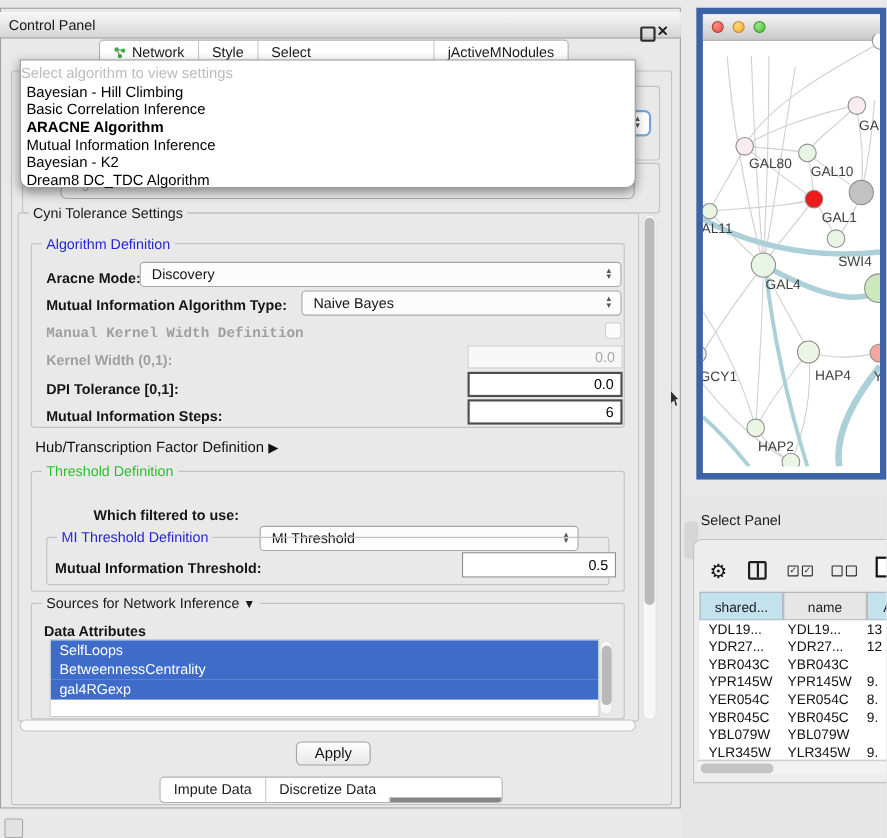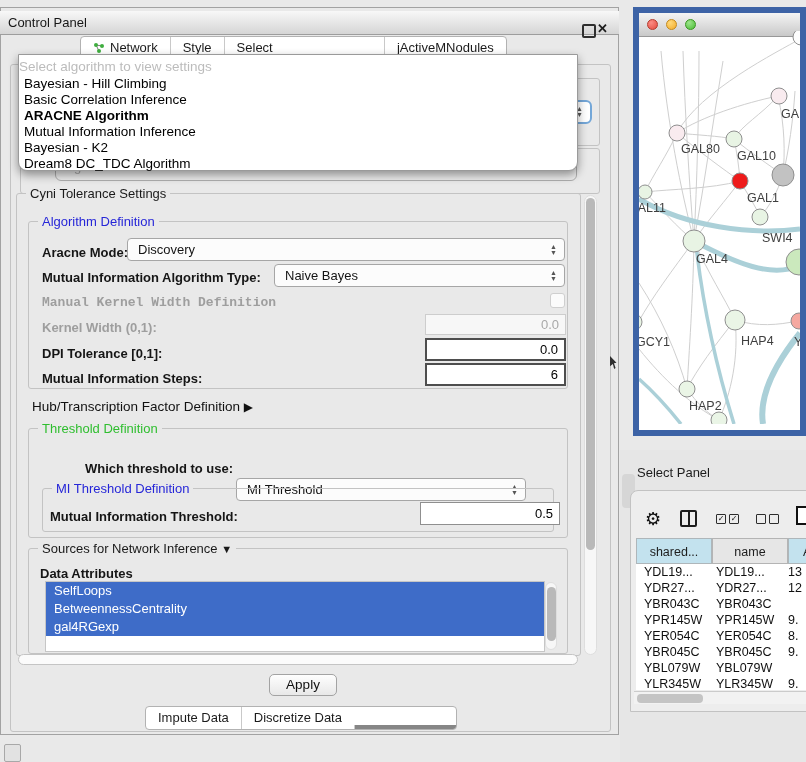--- a/index.html
+++ b/index.html
@@ -53,21 +53,21 @@
 
 <div class="stage">
 
   <div class="abs cp-window"></div>
   <div class="abs cp-titlebar">
     <span class="cp-title">Control Panel</span>
     <span class="float-btn"></span>
     <span class="close-btn">✕</span>
   </div>
 
-  <div class="abs tabbar" style="left:80px;top:36px;">
+  <div class="abs tabbar" style="left:90px;top:36px;">
     <span class="tab">
       <svg width="12" height="12" viewBox="0 0 12 12">
           <line x1="3" y1="3" x2="9" y2="4" stroke="#7a7a7a"></line>
           <line x1="3" y1="3" x2="6" y2="9" stroke="#7a7a7a"></line>
           <circle cx="3" cy="3" r="2" fill="#3fae3f"></circle>
           <circle cx="9" cy="4" r="2" fill="#3fae3f"></circle>
           <circle cx="6" cy="9" r="2" fill="#3fae3f"></circle>
         </svg>
       <span>Network</span>
     </span>
@@ -131,21 +131,21 @@
   <input class="tin" style="left: 425px; top: 363px; width: 141px; height: 23px; background: rgb(255, 255, 255); border: 2px solid rgb(78, 78, 78); color: rgb(0, 0, 0);" value="6">
 
   <span class="abs" style="left:32px;top:399px;font-size:13.5px;color:#111;">
     <span>Hub/Transcription Factor Definition</span>
     <span style="font-size:12px;">▶</span>
   </span>
 
   <div class="abs gbox" style="left:28px;top:428px;width:540px;height:110px;"></div>
   <span class="legend" style="left:38px;top:421px;color:#2fbe2f;">Threshold Definition</span>
 
-  <span class="lbl" style="left:85px;top:461px;">Which threshold to use:</span>
+  <span class="lbl" style="left:85px;top:461px;">Which filtered to use:</span>
   <div class="combo" style="left:236px;top:454px;width:290px;height:23px;margin-top:24px;">
     <span class="cv">MI Threshold</span>
     <span class="stepper"><span>▲</span><br><span>▼</span></span>
   </div>
 
   <div class="abs gbox" style="left:42px;top:488px;width:512px;height:44px;"></div>
   <span class="legend" style="left:52px;top:481px;color:#2626d8;">MI Threshold Definition</span>
   <span class="lbl" style="left:50px;top:509px;">Mutual Information Threshold:</span>
   <input class="tin" style="left: 420px; top: 502px; width: 140px; height: 23px; background: rgb(255, 255, 255); border: 1px solid rgb(143, 143, 143); color: rgb(0, 0, 0);" value="0.5">
 

